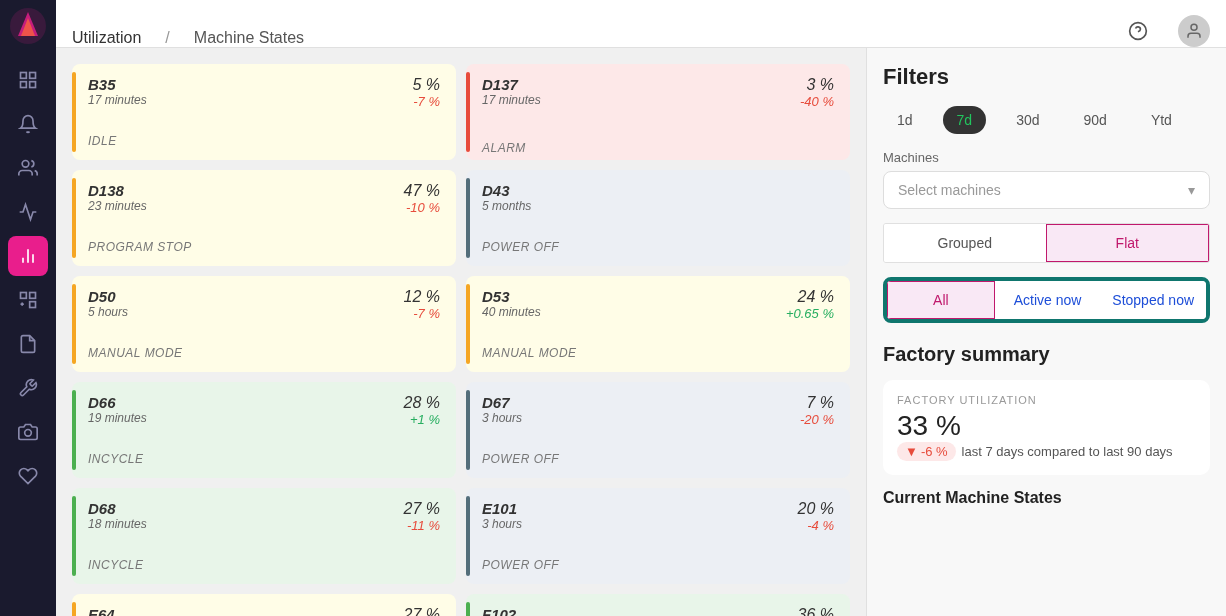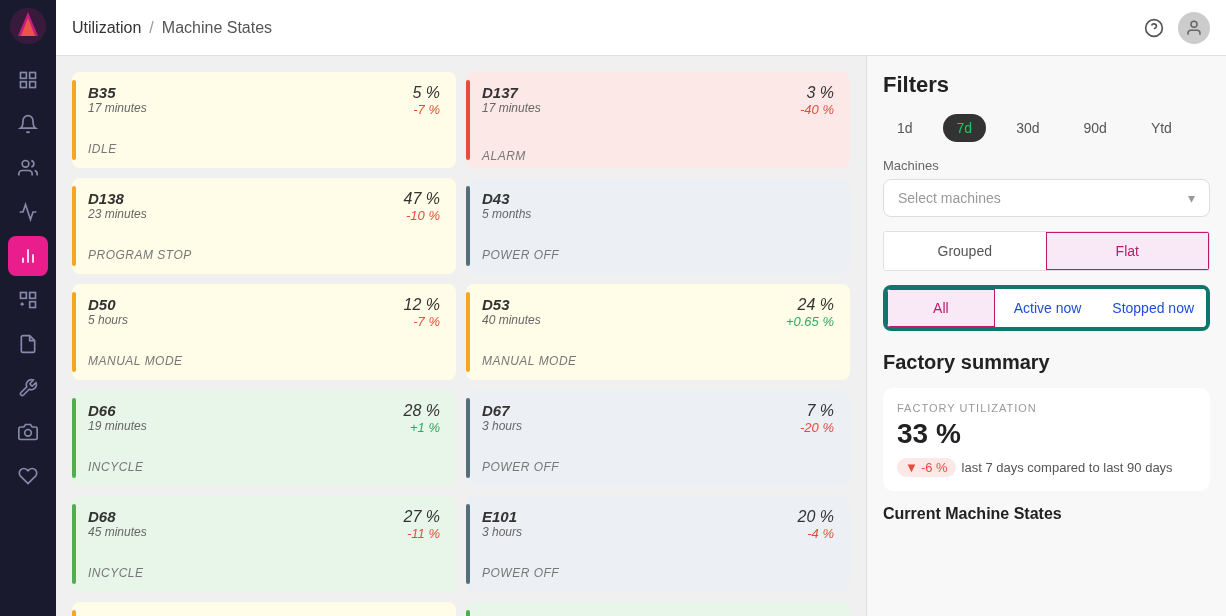--- a/index.html
+++ b/index.html
@@ -38,25 +38,25 @@
     .main {
       flex: 1;
       display: flex;
       flex-direction: column;
       overflow: hidden;
     }
 
     
     .header {
       background: white;
-      height: 56px;
-      display: flex;
-      align-items: center;
+      height: 48px;
+      display: flex;
+      align-items: flex-end;
       padding: 0 16px;
-      gap: 8px;
+      gap: 24px;
       border-bottom: 1px solid #e0e0e0;
       flex-shrink: 0;
     }
     .header-title {
       font-size: 16px;
       font-weight: 500;
       color: #333;
     }
     .header-sep {
       color: #999;
@@ -275,23 +275,22 @@
     }
     .factory-util-label {
       font-size: 11px;
       color: #999;
       text-transform: uppercase;
       letter-spacing: 1px;
       margin-bottom: 4px;
     }
     .factory-util-value {
       font-size: 28px;
-      font-weight: 700;
+      font-weight: 400;
       color: #222;
-      margin-bottom: 8px;
     }
     .factory-util-change {
       display: flex;
       align-items: center;
       gap: 6px;
       font-size: 13px;
       color: #555;
     }
     .change-badge {
       display: flex;
@@ -526,21 +525,21 @@
               <div class="card-change neg">-20 %</div>
             </div>
           </div>
           <div class="card-state">POWER OFF</div>
         </div>
         <div class="machine-card card-green">
           <div class="left-bar"></div>
           <div class="card-top">
             <div>
               <div class="card-name">D68</div>
-              <div class="card-time">45 minutes</div>
+              <div class="card-time">18 minutes</div>
             </div>
             <div>
               <div class="card-pct">27 %</div>
               <div class="card-change neg">-11 %</div>
             </div>
           </div>
           <div class="card-state">INCYCLE</div>
         </div>
         <div class="machine-card card-blue-gray">
           <div class="left-bar"></div>

